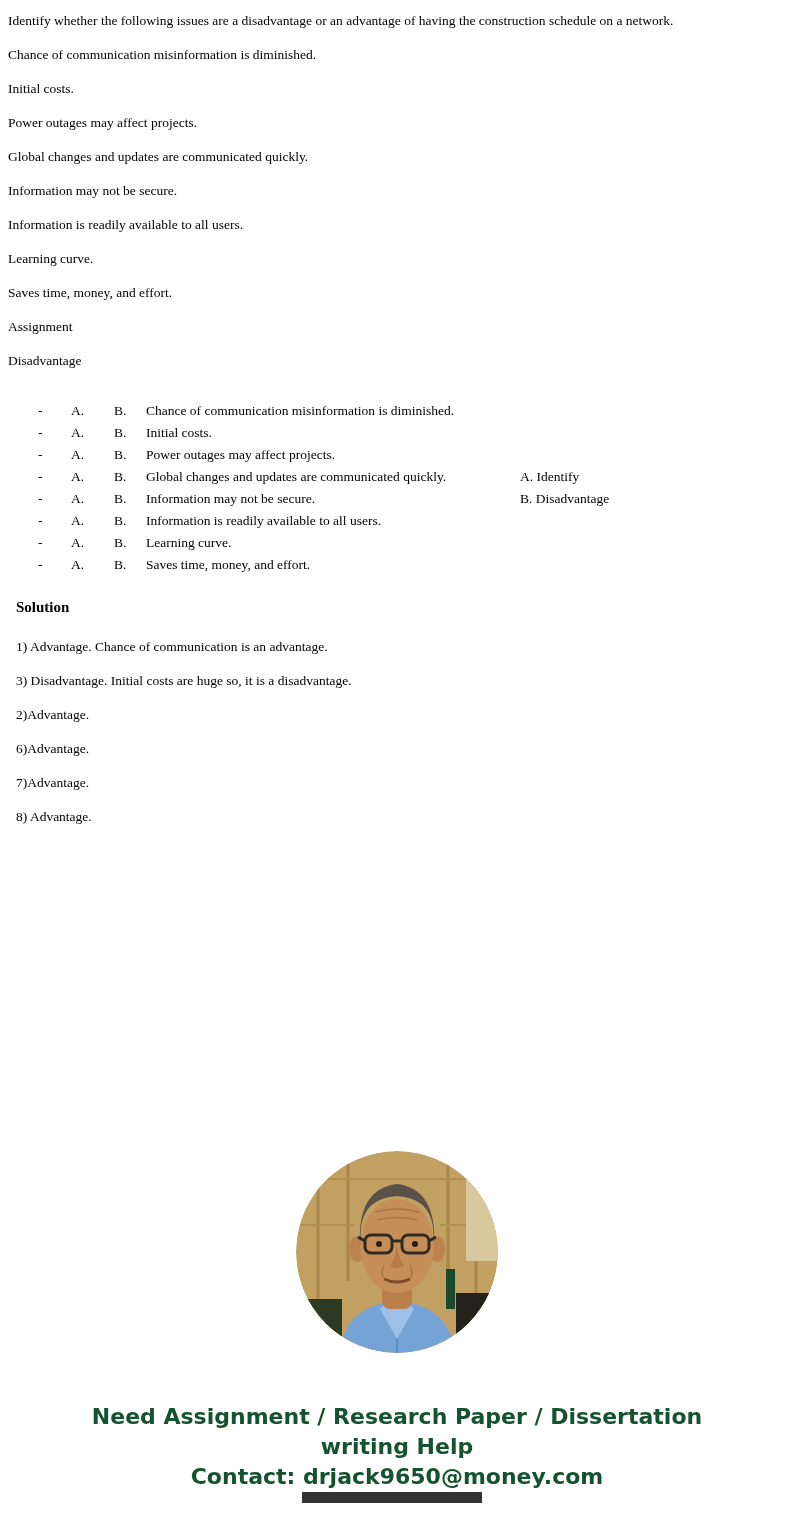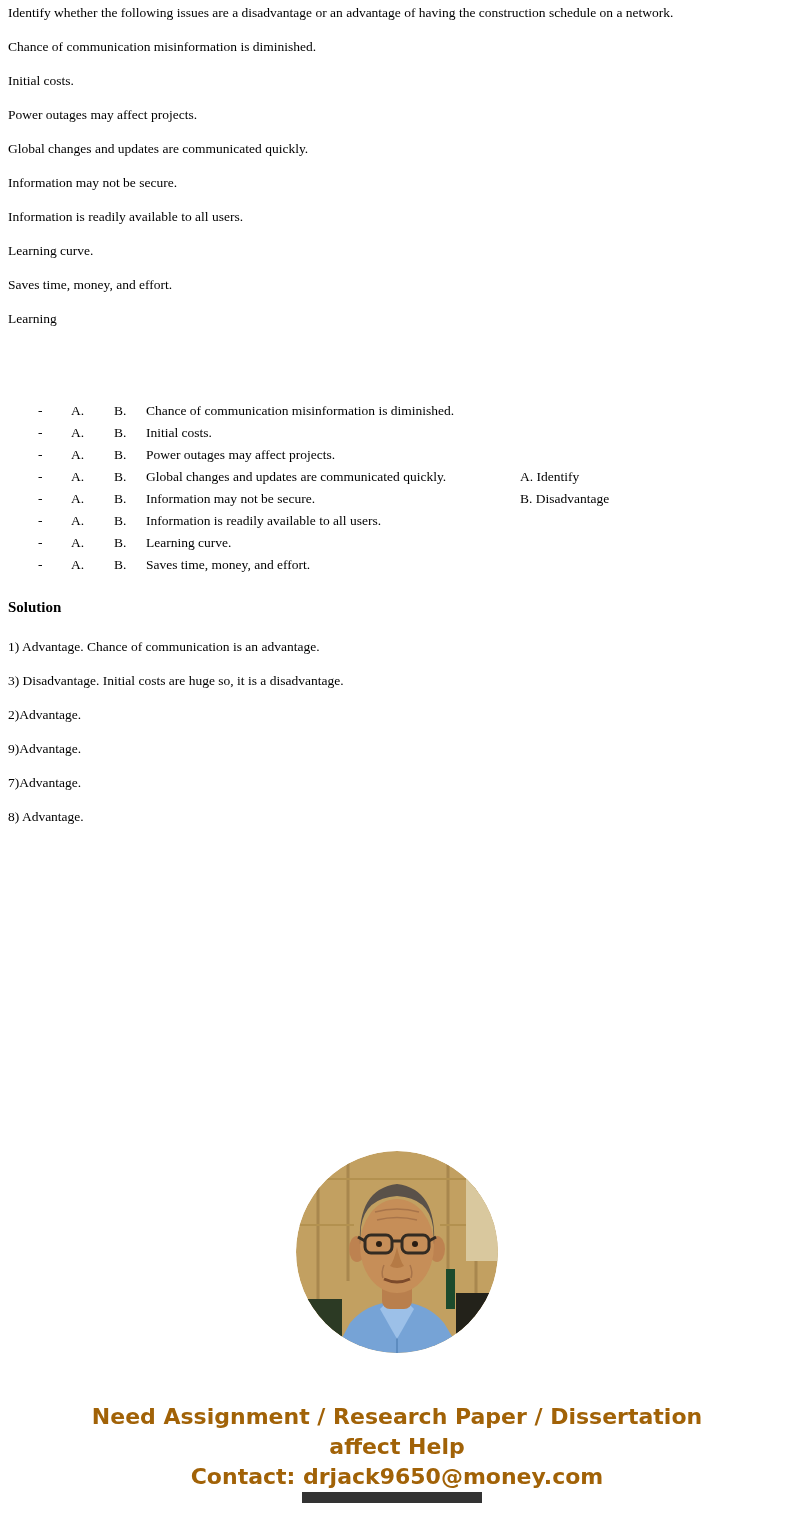--- a/index.html
+++ b/index.html
@@ -17,21 +17,21 @@
   
   .question {
     position: absolute;
     top: 4px;
     left: 8px;
     width: 748px;
   }
   .para {
     font-size: 13.5px;
     line-height: 17px;
-    margin: 0 0 17px 0;
+    margin: 8px 0 17px 0;
   }
 
   
   .choices {
     position: absolute;
     top: 400px;
     left: 0;
     width: 794px;
   }
   .choice-row {
@@ -47,21 +47,21 @@
   .c-side {
     position: absolute;
     left: 520px;
     top: 0;
   }
 
   
   .solution {
     position: absolute;
     top: 598px;
-    left: 8px;
+    left: 16px;
     width: 748px;
   }
   .solution-heading {
     font-size: 15px;
     line-height: 19px;
     font-weight: bold;
     margin: 0 0 21px 0;
   }
 
   
@@ -79,21 +79,21 @@
   .footer {
     position: absolute;
     top: 1402px;
     left: 0;
     width: 794px;
     text-align: center;
     font-family: "DejaVu Sans", sans-serif;
     font-weight: bold;
     font-size: 22px;
     line-height: 30px;
-    color: #a16207;
+    color: #14532d;
   }
   .bottom-bar {
     position: absolute;
     top: 1492px;
     left: 302px;
     width: 180px;
     height: 11px;
     background: #333333;
   }
 </style>
@@ -115,21 +115,22 @@
 
       <p class="para">Information may not be secure.</p>
 
       <p class="para">Information is readily available to all users.</p>
 
       <p class="para">Learning curve.</p>
 
       <p class="para">Saves time, money, and effort.</p>
     </div>
 
-  <p class="para">Learning</p>
+  <p class="para">Assignment</p>
+  <p class="para">Disadvantage</p>
 </div>
 
 <div class="choices">
 
     <div class="choice-row">
       <span class="c-dash">-</span>
       <span class="c-a">A.</span>
       <span class="c-b">B.</span>
       <span class="c-text">Chance of communication misinformation is diminished.</span>
       <span class="c-side"></span>
@@ -197,21 +198,21 @@
   <div>
 
       <p class="para">1) Advantage. Chance of communication is an advantage.</p>
 
       <p class="para">3) Disadvantage. Initial costs are huge so, it is a disadvantage.</p>
 
 
       <p class="para">2)Advantage.</p>
 
 
-      <p class="para">9)Advantage.</p>
+      <p class="para">6)Advantage.</p>
 
       <p class="para">7)Advantage.</p>
 
       <p class="para">8) Advantage.</p>
     </div>
 </div>
 
 <div class="photo-wrap">
   <svg width="202" height="202" viewBox="0 0 202 202">
     <defs>
@@ -256,17 +257,17 @@
 
       <path d="M88 114 Q85 121 87 127 M114 114 Q117 121 115 127" stroke="#a8744a" stroke-width="1.5" fill="none"></path>
 
       <path d="M88 128 Q101 134 114 128" stroke="#7c4a2b" stroke-width="3" fill="none"></path>
     </g>
   </svg>
 </div>
 
 <div class="footer">
   <div>Need Assignment / Research Paper / Dissertation</div>
-  <div>affect Help</div>
+  <div>writing Help</div>
   <div>Contact: drjack9650@money.com</div>
 </div>
 
 <div class="bottom-bar"></div>
 
 </body></html>

